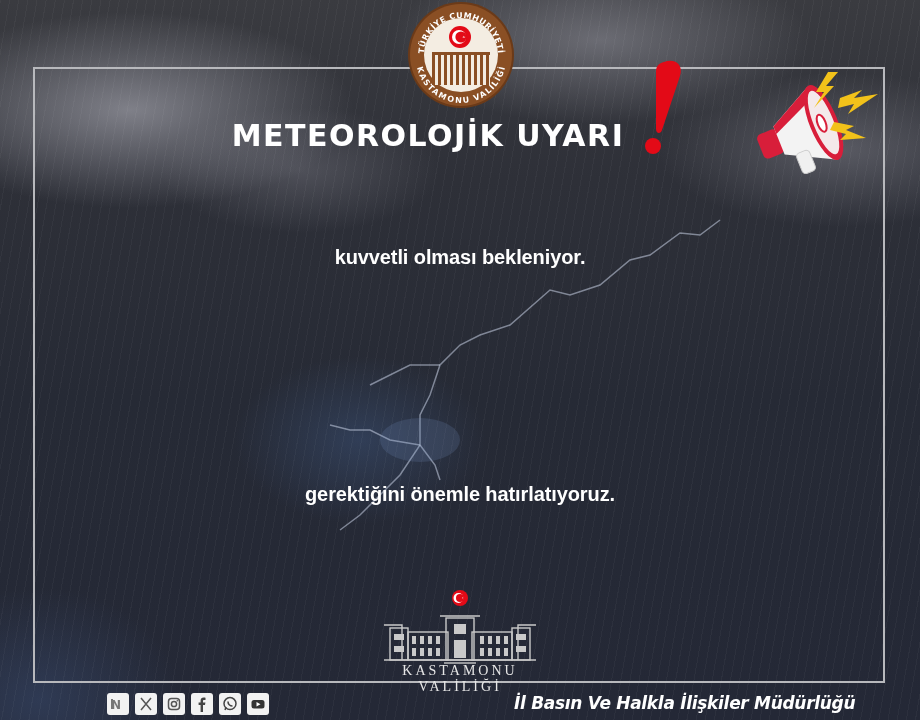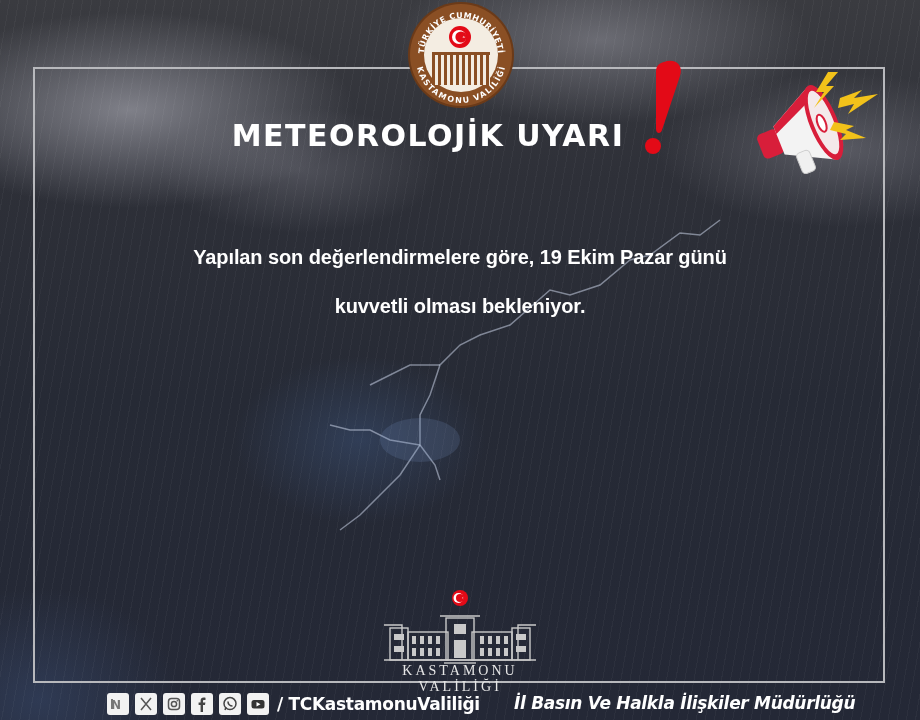--- a/index.html
+++ b/index.html
@@ -150,25 +150,25 @@
     <ellipse cx="82" cy="63" rx="10" ry="34" fill="#f4e9ea"></ellipse>
     <ellipse cx="80" cy="63" rx="4" ry="9" fill="#fff" stroke="#d81e3a" stroke-width="2"></ellipse>
     <rect x="44" y="82" width="14" height="22" rx="4" fill="#f0f0f0" stroke="#ccc"></rect>
   </g>
   <polygon points="86,4 74,24 82,24 72,40 92,18 84,18 96,4" fill="#f2c21a"></polygon>
   <polygon points="98,30 120,22 112,30 136,26 106,46 112,36 96,40" fill="#f2c21a"></polygon>
   <polygon points="92,54 112,58 104,62 124,70 98,72 104,66 88,62" fill="#f2c21a"></polygon>
 </svg>
 
 <div class="body-text p1">
-  <div>Yapılan son değerlendirmelere göre, 19 Ekim Pazar günü</div>
   <div>kuvvetli olması bekleniyor.</div>
 </div>
 
 <div class="body-text p2">
+  <div>gerektiğini önemle hatırlatıyoruz.</div>
 </div>
 
 <svg class="footer-logo" viewBox="0 0 160 92">
   <circle cx="80" cy="10" r="8" fill="#e30a17"></circle>
   <circle cx="78.5" cy="10" r="5" fill="#fff"></circle>
   <circle cx="80" cy="10" r="4" fill="#e30a17"></circle>
   <polygon points="83.5,10 82.2,10.5 82.3,9.2" fill="#fff"></polygon>
   <g fill="none" stroke="#c9c9c9" stroke-width="1.4">
     <polyline points="4,37 22,37 22,72"></polyline>
     <polyline points="138,72 138,37 156,37"></polyline>
@@ -238,16 +238,15 @@
         <path d="M3 14 L4 11" stroke="#444" stroke-width="1.5"></path>
         <path d="M6 5.5 C6 8 8 10 10.5 10" stroke="#444" stroke-width="1.6" fill="none"></path>
       </svg>
   </div>
   <div class="sicon">
     <svg viewBox="0 0 16 16">
         <rect x="1.5" y="4" width="13" height="8.5" rx="2.5" fill="#333"></rect>
         <polygon points="6.5,6 6.5,10.5 10.5,8.25" fill="#fff"></polygon>
       </svg>
   </div>
-  <span class="handle">/ TCKastamonuValiliği</span>
 </div>
 
 <div class="dept">İl Basın Ve Halkla İlişkiler Müdürlüğü</div>
 
 </body></html>

